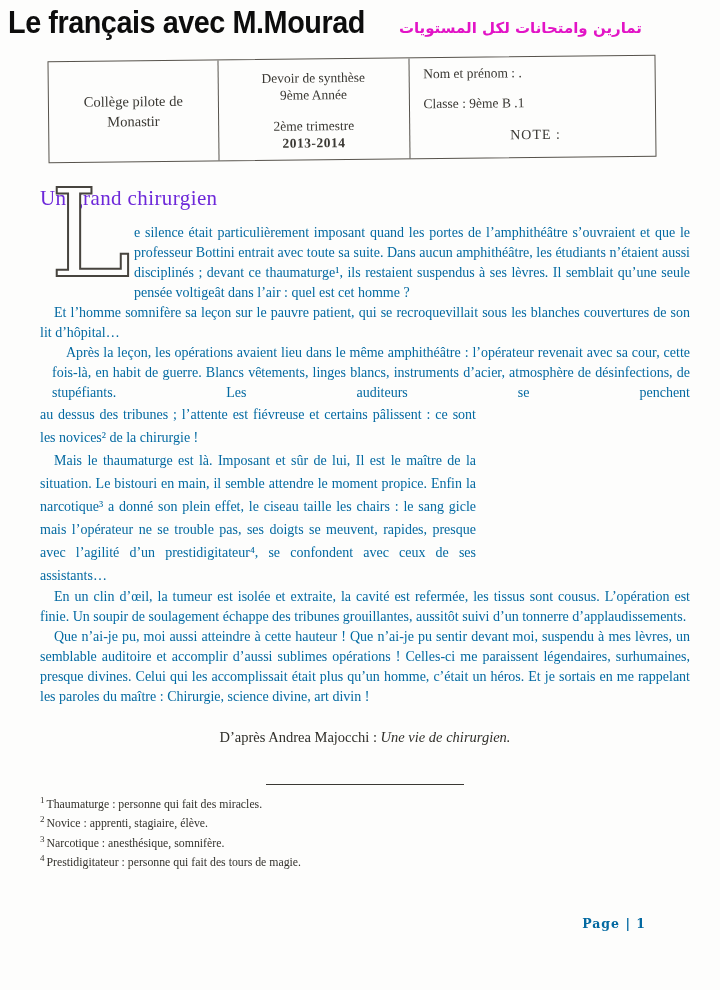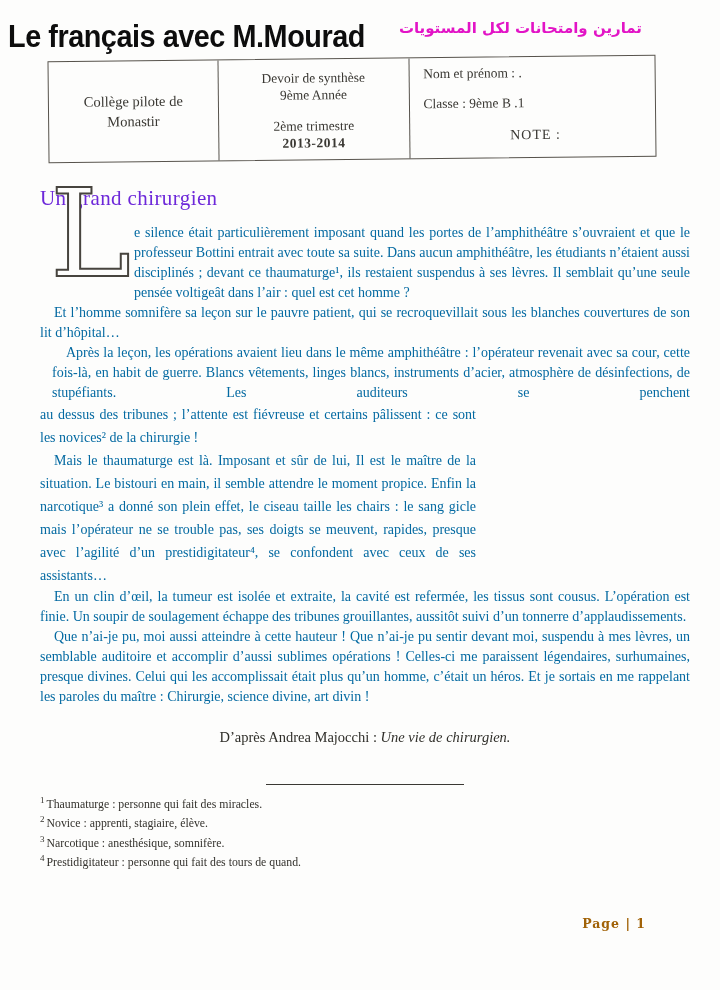--- a/index.html
+++ b/index.html
@@ -1,21 +1,21 @@
 <!DOCTYPE html>
 <html lang="fr"><head>
 <meta charset="utf-8">
 <style>
   html,body{margin:0;padding:0;background:#ffffff;}
   .page{
     position:relative;width:720px;height:990px;background:#fdfdfc;
     font-family:"Liberation Serif",serif;color:#2b2a26;overflow:hidden;
   }
   
-  .brandbar{position:absolute;top:19px;left:8px;right:78px;display:flex;align-items:flex-start;justify-content:space-between;}
+  .brandbar{position:absolute;top:5px;left:8px;right:78px;display:flex;align-items:flex-end;justify-content:space-between;}
   .brand{
     font-family:"Liberation Sans",sans-serif;font-weight:bold;font-size:31px;
     color:#0d0d0d;white-space:nowrap;transform:scaleX(.93);transform-origin:left bottom;
     letter-spacing:-0.5px;
   }
   .arabic{
     font-family:"DejaVu Sans",sans-serif;font-weight:bold;font-size:15px;
     color:#e214c6;white-space:nowrap;padding-bottom:4px;
   }
   
@@ -45,21 +45,21 @@
   .indent{text-indent:14px;}
   .jlast{text-align-last:justify;margin-left:12px;}
   .drop-spacer{float:left;width:94px;height:61px;}
   .attribution{margin-top:22px;margin-bottom:0;text-align:center;font-size:14.5px;color:#2f2e29;}
   .attribution .work{font-style:italic;}
   .foot-rule{margin-top:38px;width:198px;border:none;border-top:1.7px solid #3a3833;}
   .footnotes{list-style:none;margin:5px 0 0 0;padding:0;font-size:11.8px;line-height:15.5px;color:#34322d;}
   .footnotes sup{font-size:9px;margin-right:2px;}
   .pagenum{
     position:absolute;top:916px;right:74px;
-    font-family:"DejaVu Serif",serif;font-size:12.5px;font-weight:600;color:#a16207;letter-spacing:1px;
+    font-family:"DejaVu Serif",serif;font-size:12.5px;font-weight:600;color:#0369a1;letter-spacing:1px;
   }
 </style>
 </head>
 <body>
 
 <div class="page">
 
   <div class="brandbar">
     <div class="brand">Le français avec M.Mourad</div>
     <div class="arabic" dir="rtl">تمارين وامتحانات لكل المستويات</div>
@@ -101,19 +101,19 @@
 
     <p class="para indent">Que n’ai-je pu, moi aussi atteindre à cette hauteur ! Que n’ai-je pu sentir devant moi, suspendu à mes lèvres, un semblable auditoire et accomplir d’aussi sublimes opérations ! Celles-ci me paraissent légendaires, surhumaines, presque divines. Celui qui les accomplissait était plus qu’un homme, c’était un héros. Et je sortais en me rappelant les paroles du maître : Chirurgie, science divine, art divin !</p>
 
     <p class="attribution"><span>D’après Andrea Majocchi : </span><span class="work">Une vie de chirurgien.</span></p>
 
     <hr class="foot-rule">
     <ul class="footnotes">
       <li><sup>1</sup><span>Thaumaturge : personne qui fait des miracles.</span></li>
       <li><sup>2</sup><span>Novice : apprenti, stagiaire, élève.</span></li>
       <li><sup>3</sup><span>Narcotique : anesthésique, somnifère.</span></li>
-      <li><sup>4</sup><span>Prestidigitateur : personne qui fait des tours de quand.</span></li>
+      <li><sup>4</sup><span>Prestidigitateur : personne qui fait des tours de magie.</span></li>
     </ul>
   </div>
 
   <div class="pagenum">Page | 1</div>
 
 </div>
 
 </body></html>

